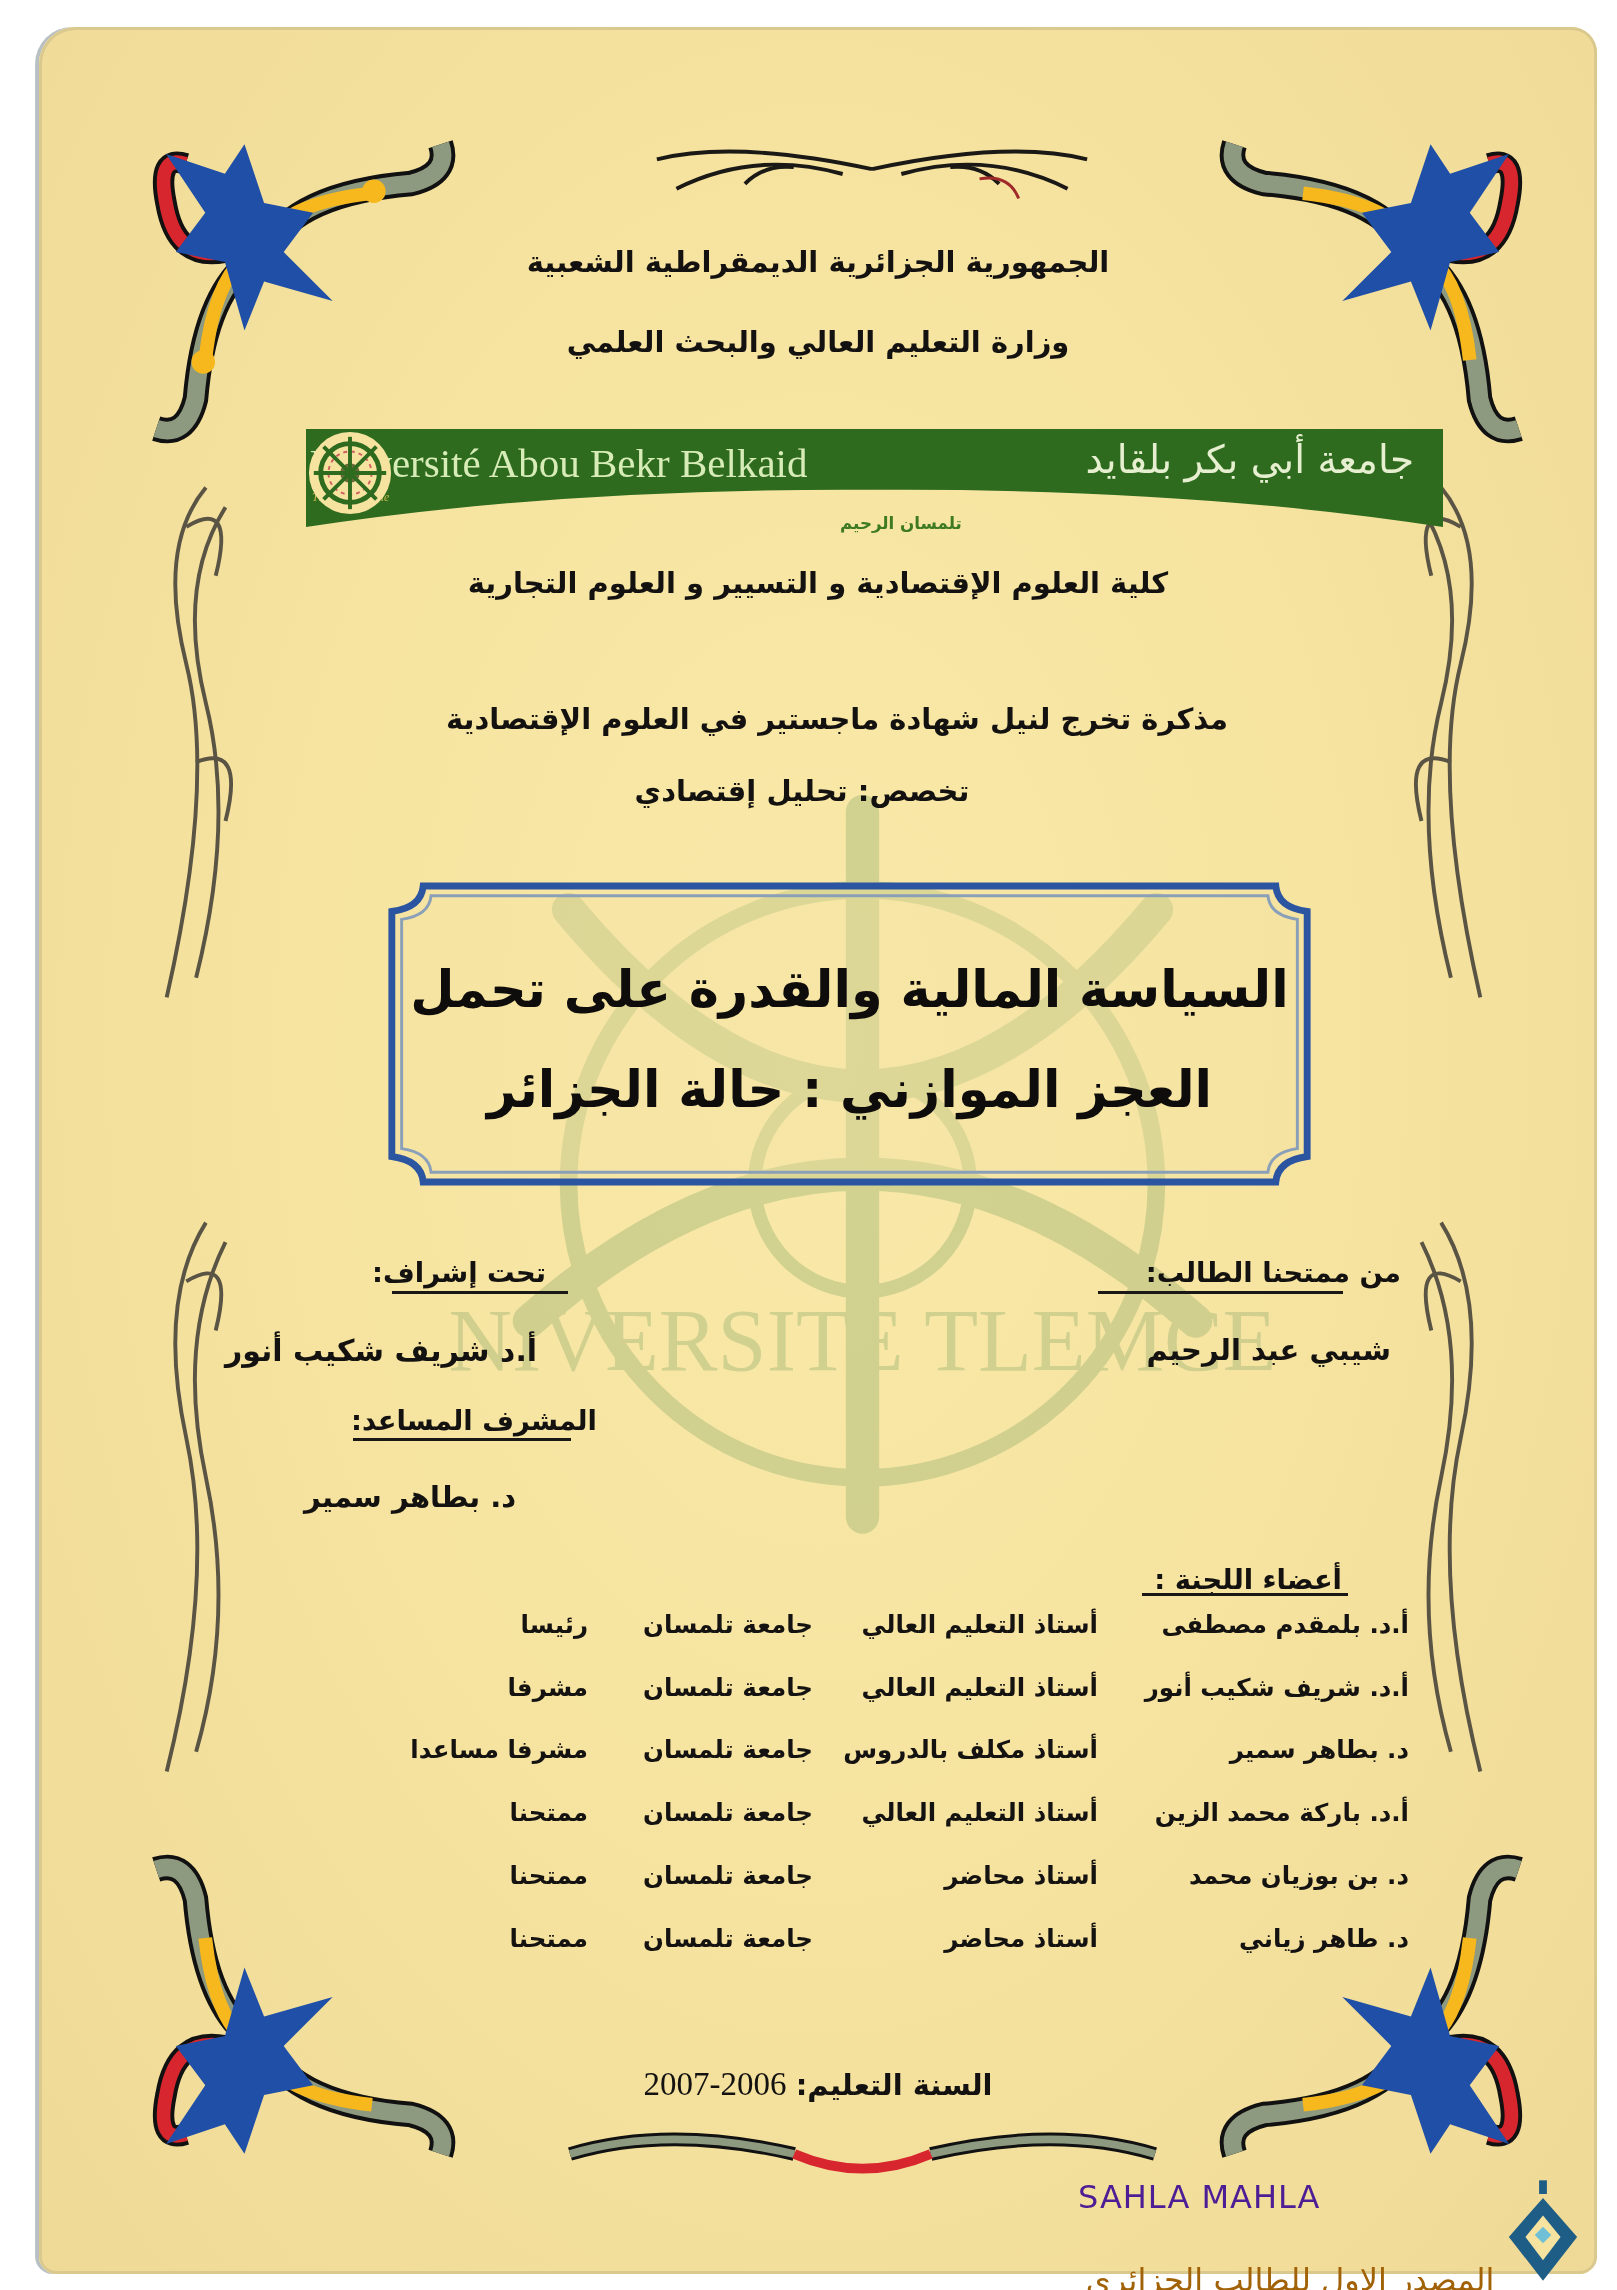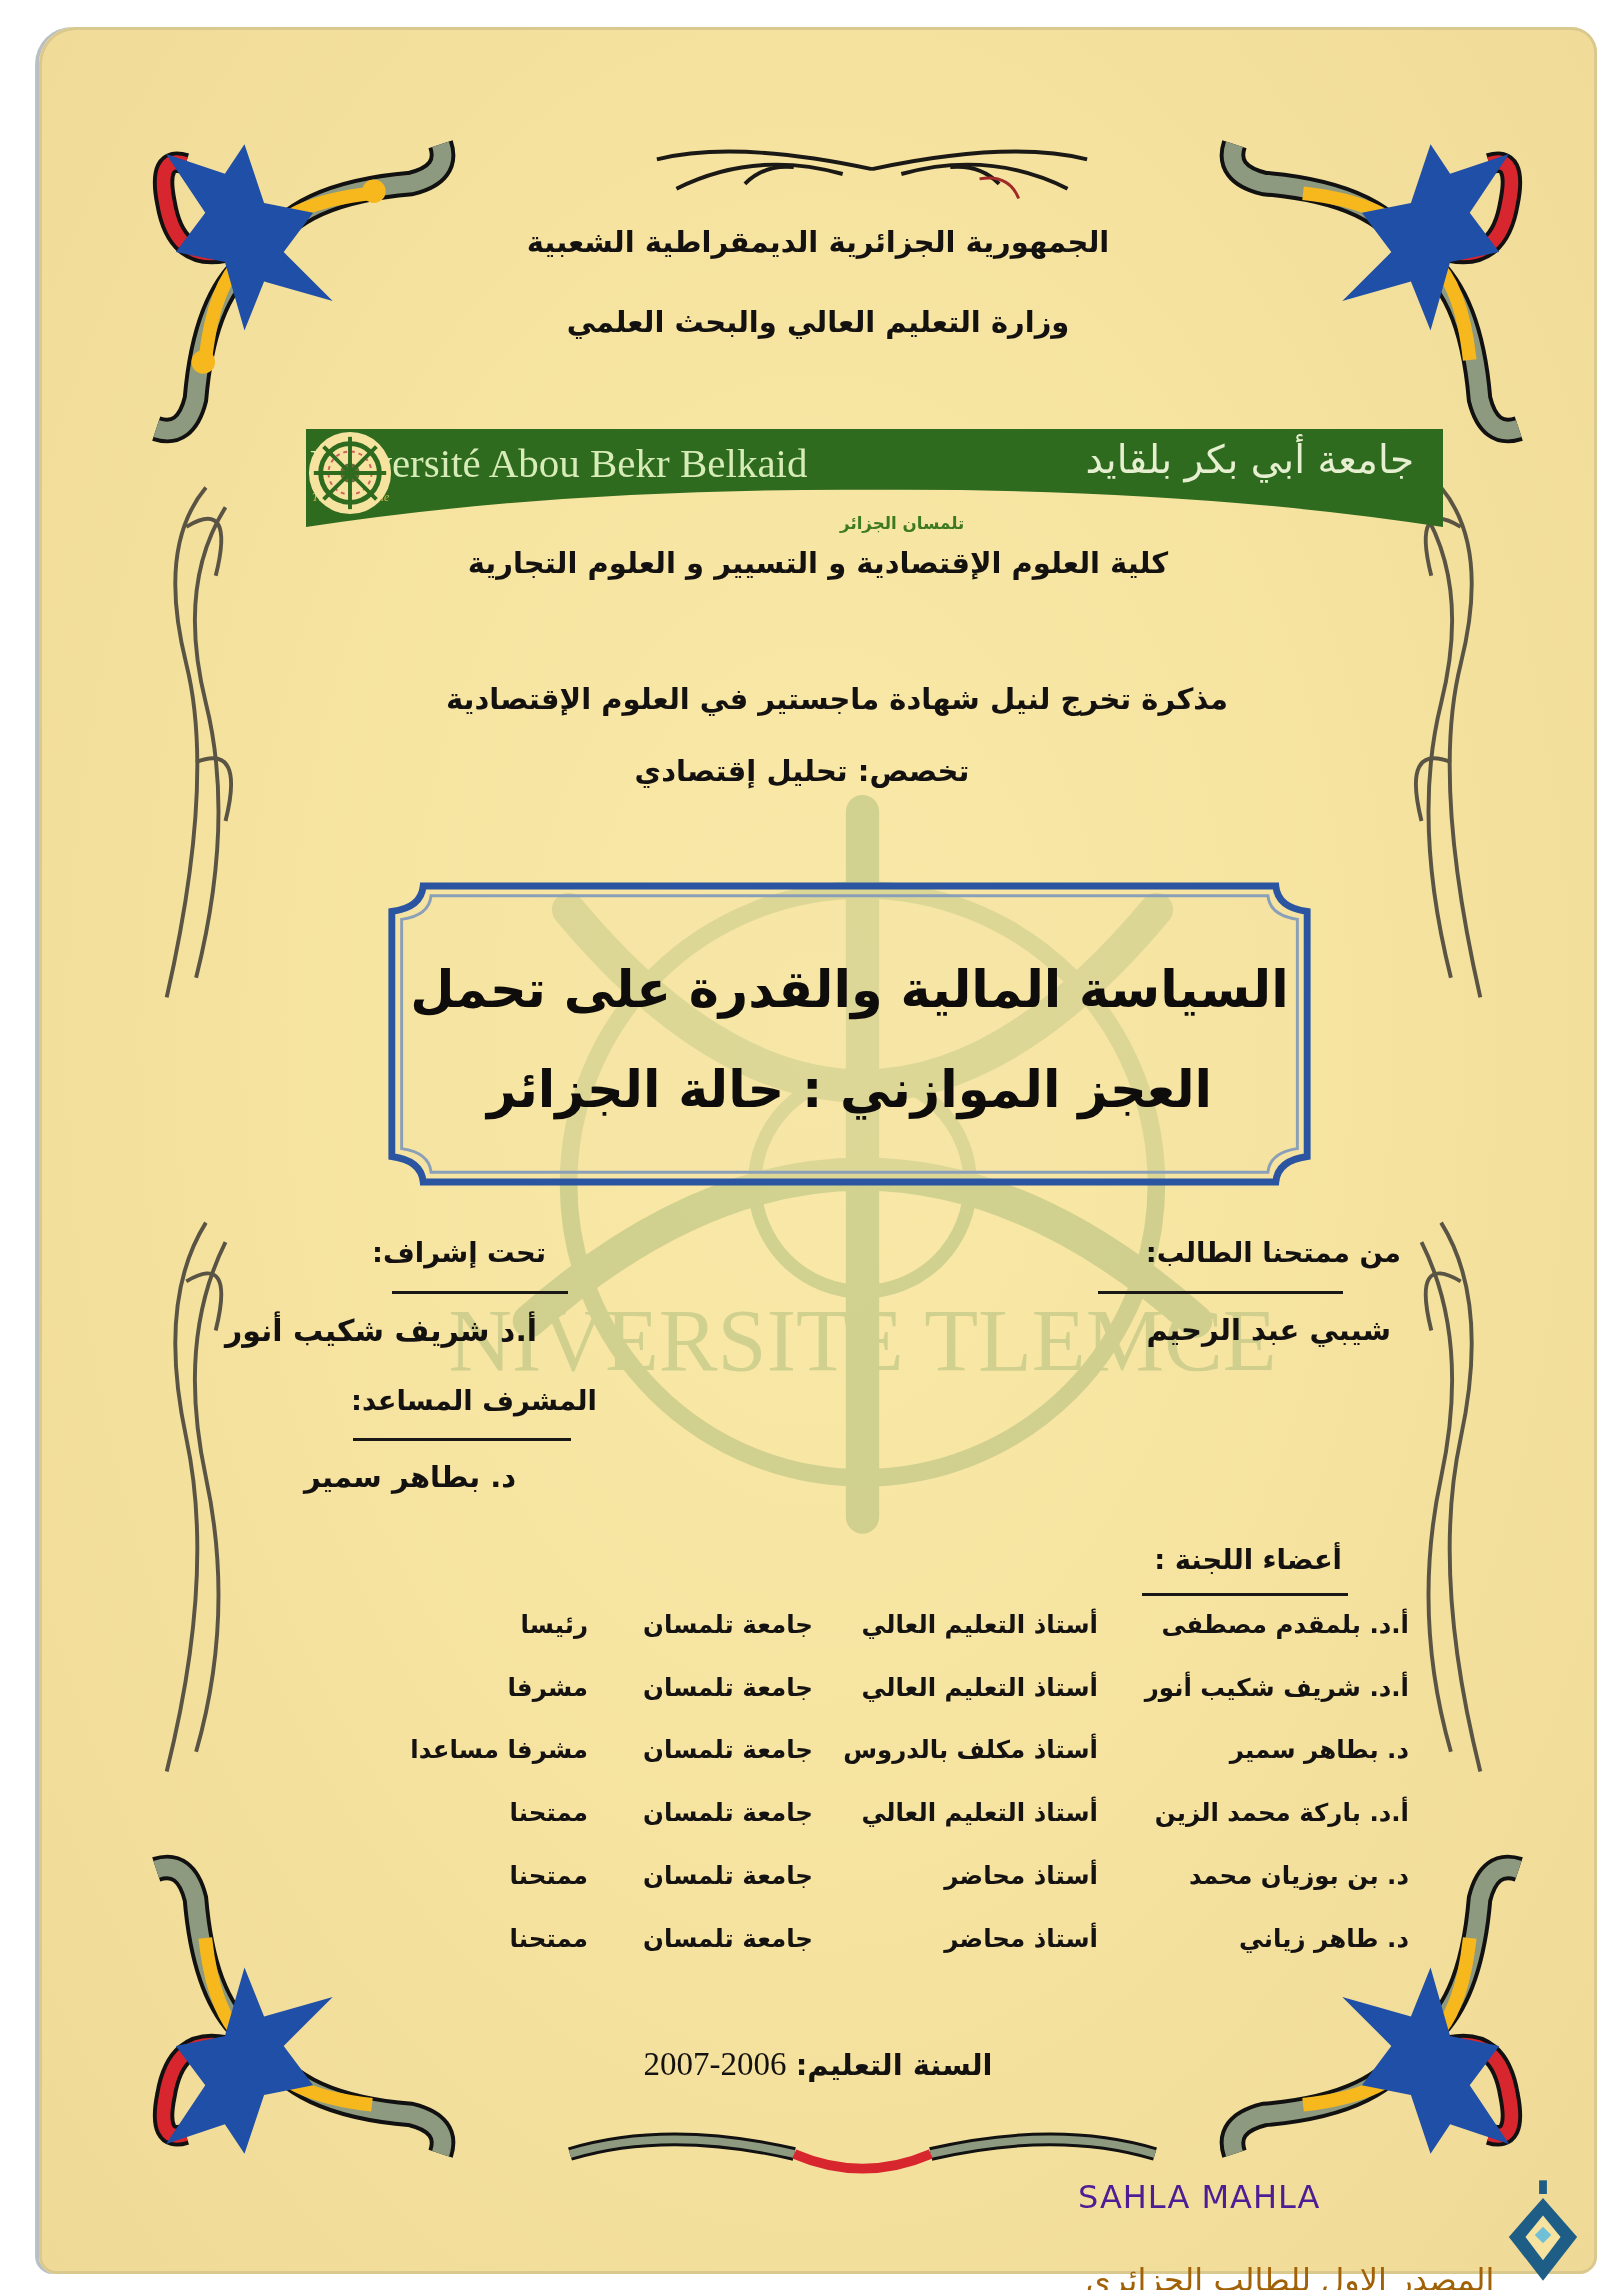--- a/index.html
+++ b/index.html
@@ -12,21 +12,21 @@
       background: radial-gradient(ellipse at 50% 45%, #f9e9a8 0%, #f6e3a0 50%, #efd996 100%);
       border-radius: 37px 25.5px 17.6px 17.6px;
       box-shadow: inset 0 0 0 2.9px #d9c98f, -3.9px 0 0 #b8c0c4;
     }
     .watermark {
       position: absolute; left: 412px; top: 745px; width: 823px; height: 765px; opacity: 0.28;
     }
     .rtl { direction: rtl; unicode-bidi: embed; }
     .txt {
       position: absolute; color: #141210; font-weight: bold;
-      font-family: "DejaVu Sans", sans-serif; white-space: nowrap;
+      font-family: "DejaVu Sans", sans-serif; white-space: nowrap; margin-top: 20px;
     }
     .center { left: 0; right: 0; text-align: center; }
     .swirl { position: absolute; }
 
     
     .banner {
       position: absolute; left: 267px; top: 402px; width: 1137px; height: 106px;
     }
     .banner svg { position: absolute; left: 0; top: 0; }
     .banner-fr {
@@ -205,21 +205,21 @@
       <circle cx="45" cy="45" r="30" fill="none" stroke="#2e6b1f" stroke-width="5"></circle>
       <circle cx="45" cy="45" r="22" fill="none" stroke="#d06060" stroke-width="2" stroke-dasharray="4 4"></circle>
       <circle cx="45" cy="45" r="10" fill="#6a6a3a"></circle>
       <g stroke="#2e6b1f" stroke-width="4">
         <line x1="45" y1="8" x2="45" y2="82"></line>
         <line x1="8" y1="45" x2="82" y2="45"></line>
         <line x1="18" y1="18" x2="72" y2="72"></line>
         <line x1="72" y1="18" x2="18" y2="72"></line>
       </g>
     </svg>
-    <div class="seal-caption rtl">تلمسان  الجزائر</div>
+    <div class="seal-caption rtl">تلمسان  الرحيم</div>
   </div>
 
   <div class="txt center rtl" style="top:519px; font-size:29px;">كلية العلوم الإقتصادية و التسيير و العلوم التجارية</div>
 
   <div class="txt center rtl" style="top:655px; font-size:29px;padding-left:38px;">مذكرة تخرج لنيل شهادة ماجستير في العلوم الإقتصادية</div>
   <div class="txt center rtl" style="top:727px; font-size:29px; padding-right:32px;">تخصص: تحليل إقتصادي</div>
 
   <div class="title-frame">
     <svg width="931" height="312" viewBox="0 0 950 318">
       <path d="M40 8 L910 8 Q912 30 942 34 L942 284 Q912 288 910 310 L40 310 Q38 288 8 284 L8 34 Q38 30 40 8 Z" fill="#f4e2a4" fill-opacity="0.35" stroke="#2b55a0" stroke-width="7"></path>

